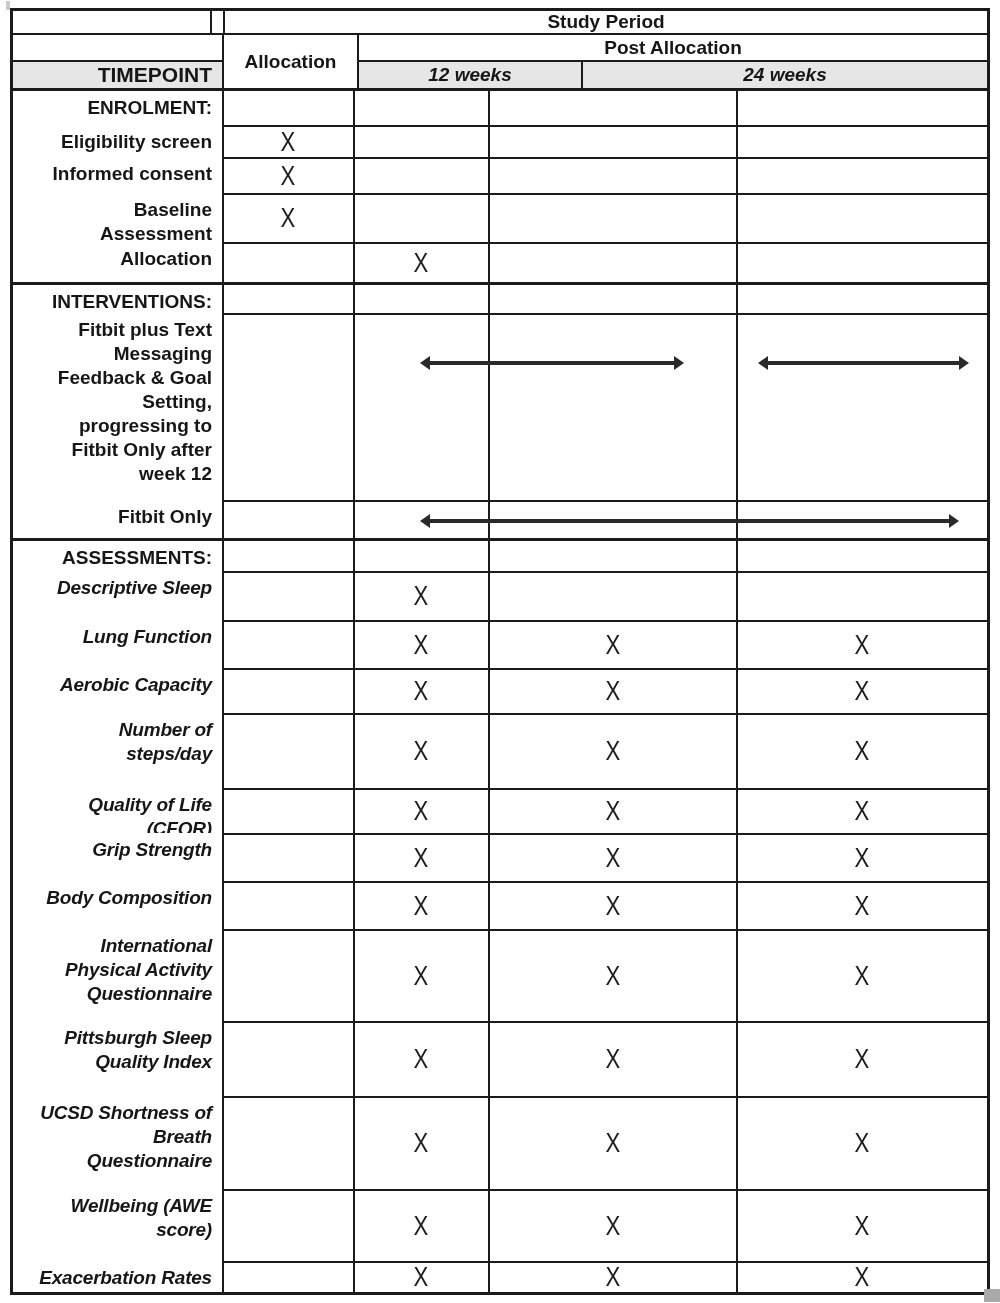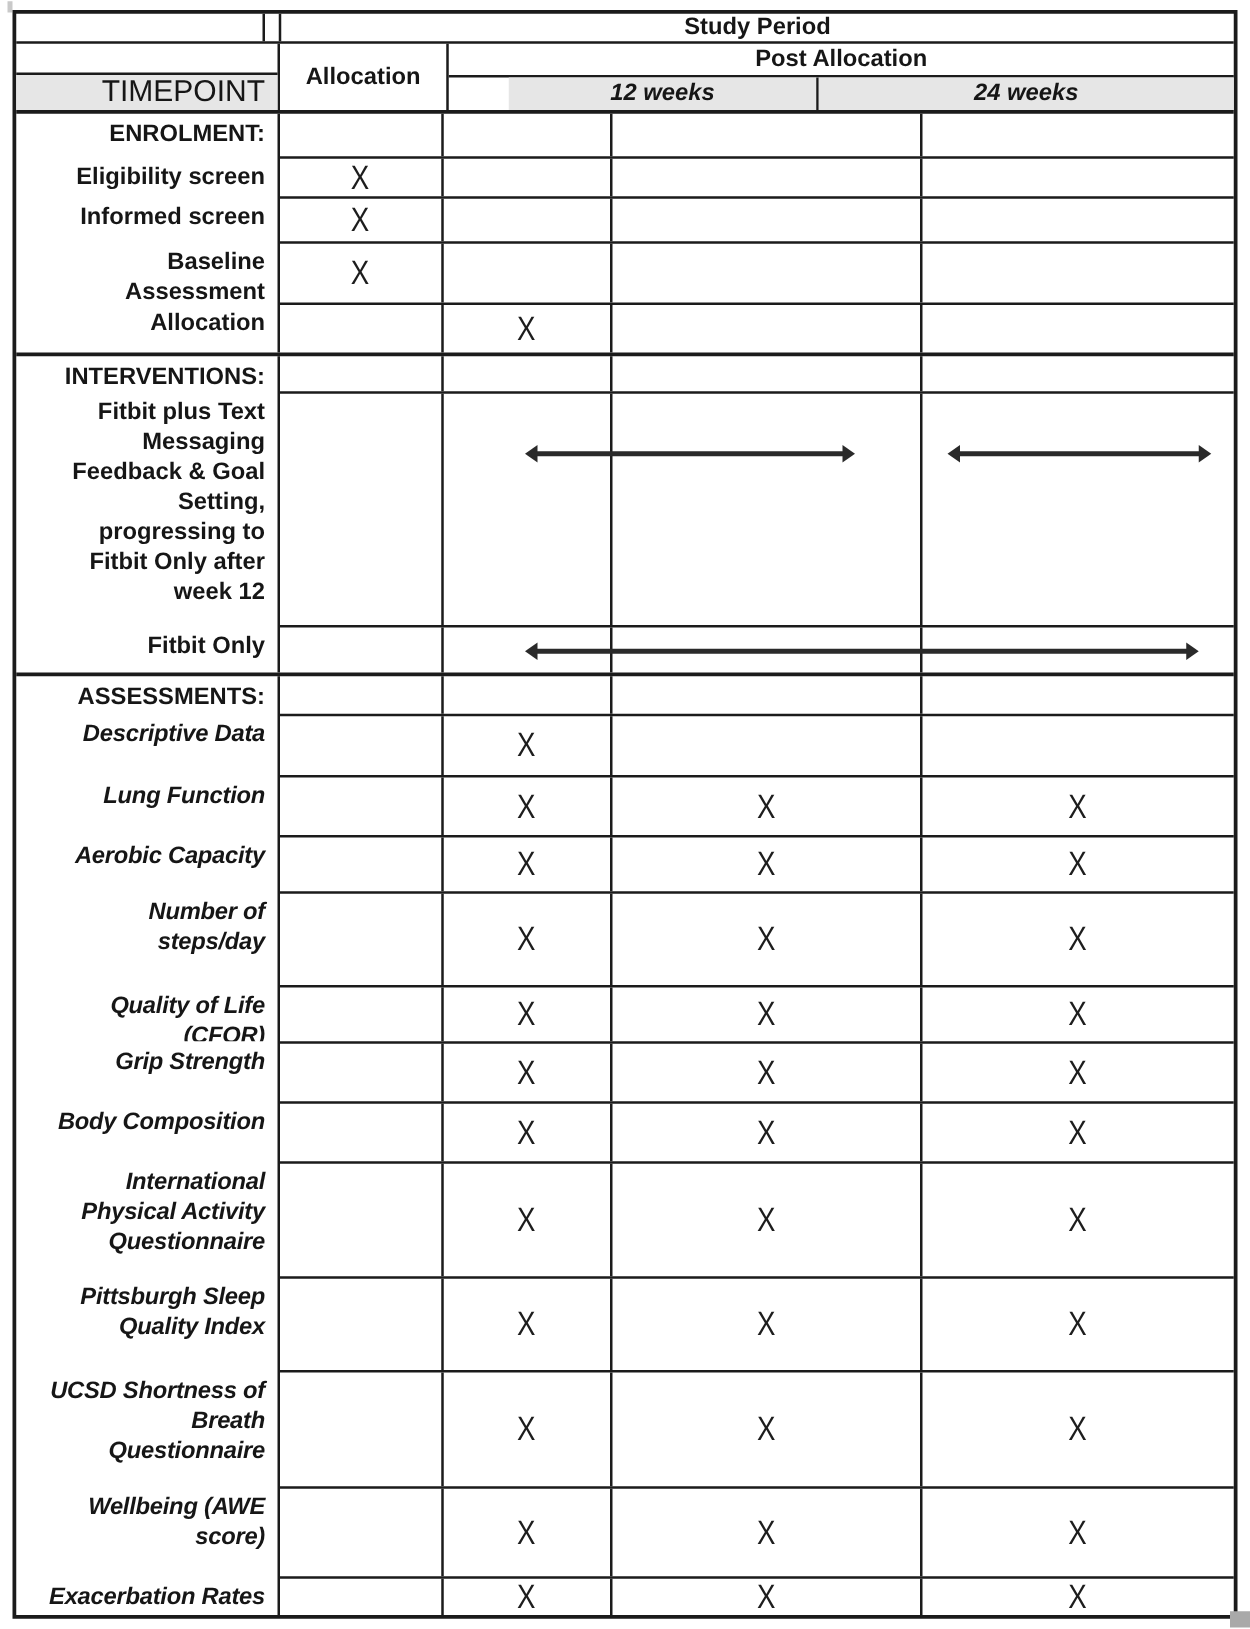--- a/index.html
+++ b/index.html
@@ -24,31 +24,31 @@
   .cA1 { width:199px; border-right:2px solid #1b1b1b; }
   .cA2 { width:13px;  border-right:2px solid #1b1b1b; }
   .cA3 { flex:1; display:flex; align-items:center; justify-content:center;
          font-weight:700; font-size:19px; }
 
   
   .hdrBC { display:flex; height:55px; border-top:2px solid #1b1b1b; }
   .colLabel { width:211px; border-right:2px solid #1b1b1b; display:flex; flex-direction:column; }
   .bcEmpty { height:27px; border-bottom:2px solid #1b1b1b; }
   .bcTimepoint { flex:1; background:#e6e6e6; display:flex; align-items:center;
-                 justify-content:flex-end; padding-right:10px; font-weight:400; font-size:24px; }
+                 justify-content:flex-end; padding-right:10px; font-weight:700; font-size:21px; }
   .bcEnrol { width:131px; border-right:2px solid #1b1b1b; }
   .bcAlloc { width:135px; border-right:2px solid #1b1b1b; }
   .hcell { display:flex; align-items:center; justify-content:center; font-weight:700; font-size:19px; }
   .colPost { flex:1; display:flex; flex-direction:column; }
   .bcPost { height:27px; border-bottom:2px solid #1b1b1b; display:flex; align-items:center;
             justify-content:center; font-weight:700; font-size:19px; }
   .bcWeeks { flex:1; display:flex; }
   .wk { background:#e6e6e6; display:flex; align-items:center; justify-content:center;
         font-weight:700; font-style:italic; font-size:19px; }
-  .w12 { width:248px; border-right:2px solid #1b1b1b;margin-left:48px; }
+  .w12 { width:224px; border-right:2px solid #1b1b1b; }
   .w24 { flex:1; }
 
   
   .section { display:flex; border-top:3px solid #1b1b1b; }
   .labels { width:211px; border-right:2px solid #1b1b1b; }
   .slot { padding:5px 10px 0 4px; text-align:right; font-weight:700; font-size:19px;
           line-height:24px; white-space:pre-line; overflow:hidden; }
   .slot.italic { font-style:italic; letter-spacing:-0.2px; }
   .grid { flex:1; }
   .grow { display:flex; }
@@ -95,21 +95,21 @@
         <div class="wk w24">24 weeks</div>
       </div>
     </div>
   </div>
 
   <div id="tbl-body">
       <div class="section">
         <div class="labels">
           <div class="slot" style="height: 34px;">ENROLMENT:</div>
           <div class="slot" style="height: 32px;">Eligibility screen</div>
-          <div class="slot" style="height: 36px;">Informed screen</div>
+          <div class="slot" style="height: 36px;">Informed consent</div>
           <div class="slot" style="height: 49px; padding-left: 20px;">Baseline
 Assessment</div>
           <div class="slot" style="height: 40px;">Allocation</div>
         </div>
         <div class="grid">
           <div class="grow" style="height: 34px;">
             <div class="gc c0"></div>
             <div class="gc c1"></div>
             <div class="gc c2"></div>
             <div class="gc c3"></div>
@@ -177,21 +177,21 @@
             <div class="gc c0"></div>
             <div class="gc c1"></div>
             <div class="gc c2"></div>
             <div class="gc c3"></div>
           </div>
         </div>
       </div>
       <div class="section">
         <div class="labels">
           <div class="slot" style="height: 30px;">ASSESSMENTS:</div>
-          <div class="slot italic" style="height: 49px;">Descriptive Data</div>
+          <div class="slot italic" style="height: 49px;">Descriptive Sleep</div>
           <div class="slot italic" style="height: 48px; padding-left: 23px;">Lung Function</div>
           <div class="slot italic" style="height: 45px;">Aerobic Capacity</div>
           <div class="slot italic" style="height: 75px;">Number of
 steps/day</div>
           <div class="slot italic" style="height: 45px;">Quality of Life
 (CFQR)</div>
           <div class="slot italic" style="height: 48px;">Grip Strength</div>
           <div class="slot italic" style="height: 48px;">Body Composition</div>
           <div class="slot italic" style="height: 92px;">International
 Physical Activity

